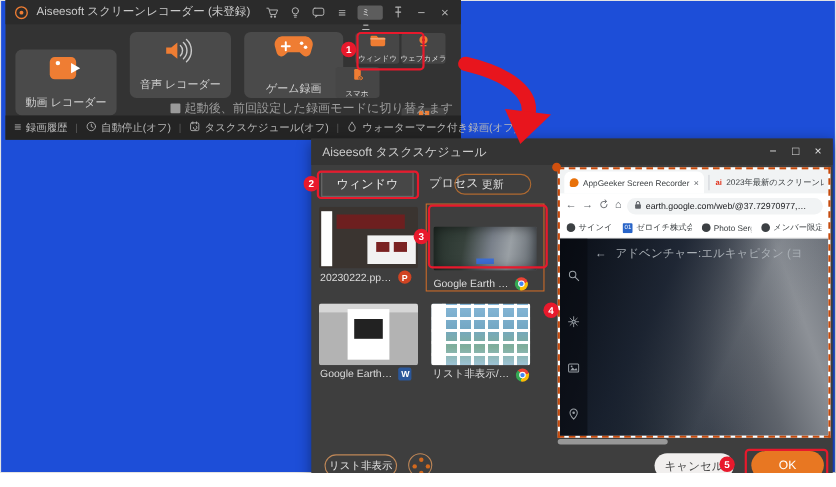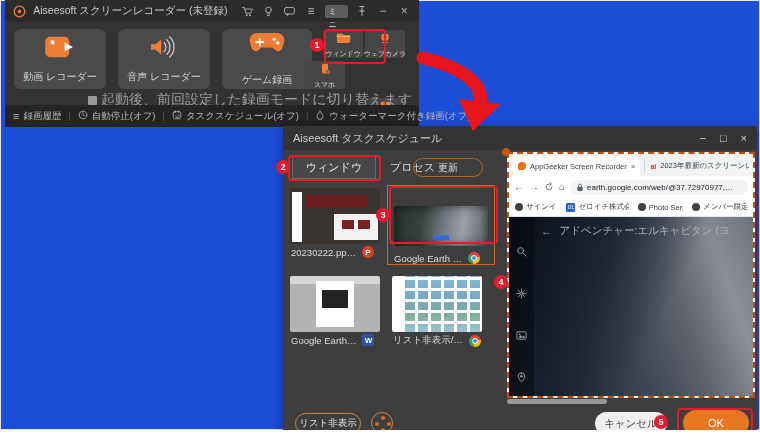--- a/index.html
+++ b/index.html
@@ -14,21 +14,21 @@
   .mw-title{font-size:10.5px;color:#c9c9c9;white-space:nowrap;}
   .mw-sp{flex:1;}
   .tb-ic{display:inline-flex;align-items:center;justify-content:center;width:16px;height:16px;color:#b5b5b5;font-size:12px;line-height:16px;}
   .mini-btn{background:#5d5d5d;color:#e2e2e2;font-size:8px;line-height:13px;height:13px;padding:0 4px;border-radius:2px;}
   .tile{top:29px;height:60px;background:#4a4a4a;border-radius:6px;display:flex;flex-direction:column;align-items:center;justify-content:center;gap:7px;}
   .tile .tl{font-size:10px;color:#d2d2d2;white-space:nowrap;}
   .mode{width:40px;height:28px;background:#464646;border-radius:3px;display:flex;flex-direction:column;align-items:center;justify-content:center;gap:1px;}
   .mode .ml{font-size:7.5px;color:#ddd;white-space:nowrap;transform:scale(.92);}
   .chkrow{right:7px;top:91px;display:flex;align-items:center;gap:4px;}
   .chkbox{width:9px;height:9px;background:#9a9a9a;border-radius:1px;}
-  .chklab{font-size:14px;color:#9d9d9d;white-space:nowrap;}
+  .chklab{font-size:11px;color:#9d9d9d;white-space:nowrap;}
   .statusbar{left:0;top:105px;width:100%;height:22px;background:#242424;display:flex;align-items:center;gap:7px;padding:0 8px;box-sizing:border-box;}
   .sb-item{display:flex;align-items:center;gap:4px;font-size:9.5px;color:#b9b9b9;white-space:nowrap;}
   .sb-sep{color:#5a5a5a;font-size:9px;}
   .sb-menu{color:#b0b0b0;font-size:11px;}
 
   
   .arrow{left:413px;top:48px;}
 
   
   .dialog{left:283px;top:126px;width:474px;height:314px;background:#3e3e3e;box-shadow:0 3px 12px rgba(0,0,0,.4);}
@@ -154,21 +154,21 @@
       <span class="mini-btn">ミニ</span>
       <span class="tb-ic">
         <svg width="12" height="12" viewBox="0 0 16 16">
             <path d="M5 2h6M8 2v6M5 8h6M8 8v6" fill="none" stroke="#b5b5b5" stroke-width="1.3"></path>
           </svg>
       </span>
       <span class="tb-ic">−</span>
       <span class="tb-ic">×</span>
     </div>
 
-    <div class="abs tile" style="left:9px;width:92px;">
+    <div class="abs tile" style="left:9px;width:92px;margin-top:16px;">
       <span>
         <svg width="34" height="24" viewBox="0 0 34 26">
             <rect x="1" y="2" width="26" height="22" rx="5" fill="#ef7d33"></rect>
             <circle cx="9" cy="8" r="2.2" fill="#fff"></circle>
             <path d="M22 8l9 5-9 5z" fill="#fff"></path>
           </svg>
       </span>
       <span class="tl">動画 レコーダー</span>
     </div>
     <div class="abs tile" style="left:113px;width:92px;">

